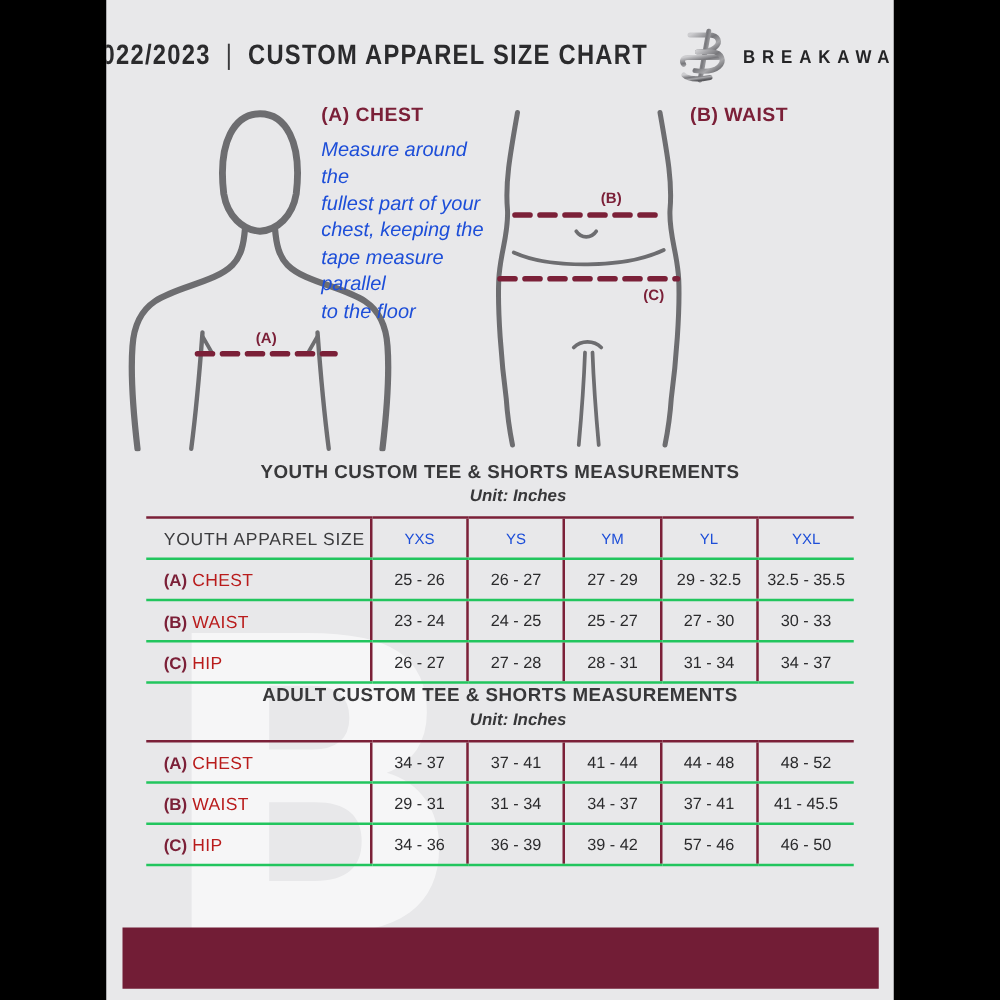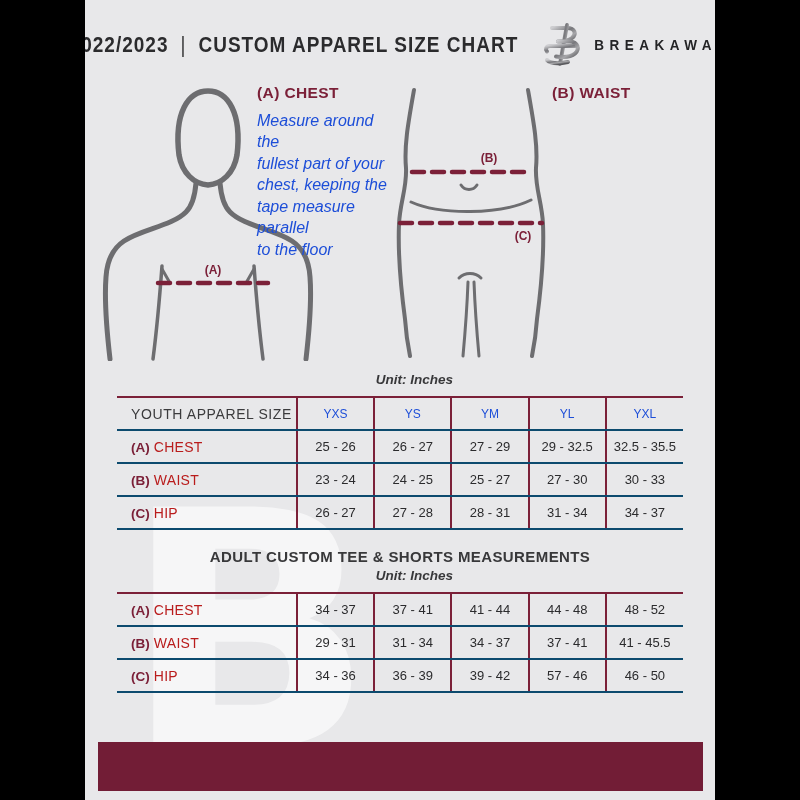--- a/index.html
+++ b/index.html
@@ -43,21 +43,21 @@
   
   .tblock { position:absolute; left:0; width:630px; z-index:1; }
   .tblock-youth { top:369px; }
   .tblock-adult { top:548px;border-radius:19px; }
   .tbl-title { text-align:center; font-size:15px; font-weight:bold; color:#38383a;
                letter-spacing:0.4px; }
   .tbl-unit  { text-align:center; font-size:13.5px; font-style:italic; color:#38383a;
                margin-top:3px; font-weight:bold;margin-left:29px;}
   table { position:relative; margin:9px auto 0 auto; width:566px; border-collapse:collapse;
           table-layout:fixed; }
-  td { height:33px; border-top:2px solid #7b2038; border-bottom:2px solid #0c4a6e;
+  td { height:33px; border-top:2px solid #7b2038; border-bottom:2px solid #22c55e;
        text-align:center; vertical-align:middle; font-size:13px; color:#2b2b2d;
        background:transparent; }
   td + td { border-left:2px solid #7b2038; }
   td.c0 { width:180px; text-align:left; padding-left:14px; }
   tr.head td { font-weight:normal; font-size:12px; color:#1d4ed8; }
   tr.head td.c0 { font-weight:normal; font-size:14px; letter-spacing:0.6px; color:#3b3b3d; }
   td.c0 b { color:#7b2038; margin-right:4px; font-size:13.5px; }
   td.c0 span { color:#b91c1c; font-size:14px; letter-spacing:0.3px;margin-top:32px; }
 
   
@@ -155,20 +155,21 @@
 chest, keeping the
 tape measure parallel
 to the floor</p>
       </div>
       <div class="gtext gtext-waist">
         <h3>(B) WAIST</h3>
       </div>
     </div>
 
     <div class="tblock tblock-youth">
+      <div class="tbl-title">YOUTH CUSTOM TEE &amp; SHORTS MEASUREMENTS</div>
       <div class="tbl-unit">Unit: Inches</div>
       <table>
         <tbody>
             <tr class="head">
           <td class="c0">YOUTH APPAREL SIZE</td>
           <td>YXS</td>
           <td>YS</td>
           <td>YM</td>
           <td>YL</td>
           <td>YXL</td>

